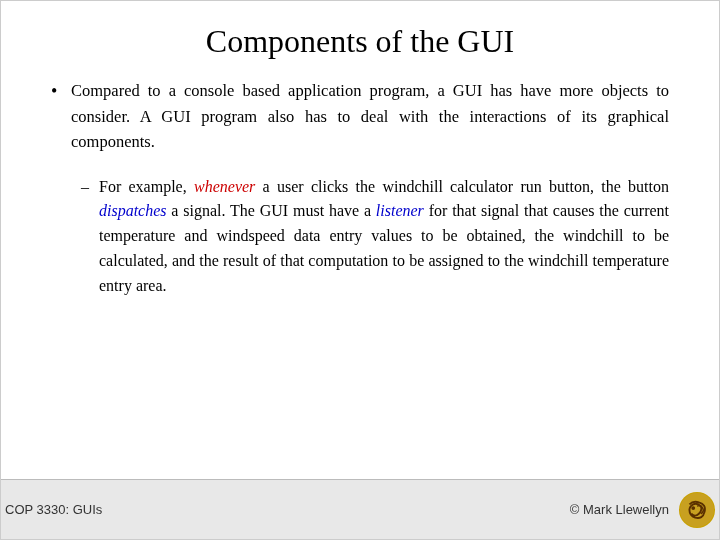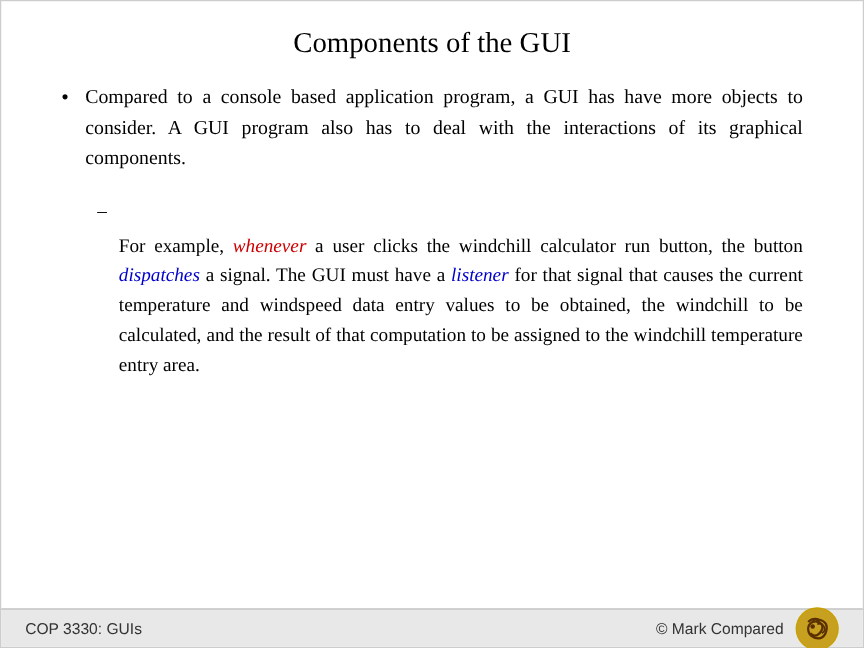--- a/index.html
+++ b/index.html
@@ -21,21 +21,21 @@
       height: 540px;
       background: #ffffff;
       display: flex;
       flex-direction: column;
       position: relative;
       border: 1px solid #ccc;
     }
 
     .slide-title {
       text-align: center;
-      font-size: 24px;
+      font-size: 32px;
       font-weight: normal;
       color: #000;
       padding: 22px 40px 18px 40px;
       font-family: 'Times New Roman', Times, serif;
     }
 
     .slide-content {
       flex: 1;
       padding: 0 50px 10px 50px;
       display: flex;
@@ -76,41 +76,40 @@
     }
 
     .sub-dash {
       min-width: 18px;
       padding-right: 6px;
     }
 
     .sub-text {
       flex: 1;
       text-align: justify;
-      margin-top: 29px;
     }
 
     .italic-red {
       font-style: italic;
       color: #cc0000;
     }
 
     .italic-blue {
       font-style: italic;
       color: #0000cc;
     }
 
     .footer {
-      height: 32px;
+      height: 60px;
       background: #e8e8e8;
       border-top: 1px solid #bbb;
       display: flex;
       align-items: center;
       justify-content: space-between;
-      padding: 0 20px;
+      padding: 0 4px;
       font-size: 13px;
       color: #333;
       font-family: Arial, sans-serif;
     }
 
     .footer-left {
       flex: 1;
     }
 
     .footer-center {
@@ -165,21 +164,21 @@
       <span class="sub-text">
         <span>For example, </span><span class="italic-red">whenever</span><span> a user clicks the windchill calculator run button, the button </span><span class="italic-blue">dispatches</span><span> a signal. The GUI must have a </span><span class="italic-blue">listener</span><span> for that signal that causes the current temperature and windspeed data entry values to be obtained, the windchill to be calculated, and the result of that computation to be assigned to the windchill temperature entry area.</span>
       </span>
     </div>
 
   </div>
 
   <div class="footer">
     <div class="footer-left">COP 3330:  GUIs</div>
     <div class="footer-right">
-      <span>© Mark Compared</span>
+      <span>© Mark Llewellyn</span>
       <div class="logo">
         <svg viewBox="0 0 36 36" xmlns="http://www.w3.org/2000/svg">
           <circle cx="18" cy="18" r="18" fill="#c8a020"></circle>
           <path d="M10 12 Q14 8 20 10 Q28 12 26 20 Q24 28 16 26 Q10 24 10 18 Q10 14 14 12 Q18 10 22 14 Q24 18 20 22 Q16 26 12 22" stroke="#5a3000" stroke-width="2" fill="none"></path>
           <circle cx="14" cy="16" r="2" fill="#5a3000"></circle>
           <path d="M18 14 Q22 12 24 16 Q26 20 22 22" stroke="#5a3000" stroke-width="1.5" fill="none"></path>
         </svg>
       </div>
     </div>
   </div>

